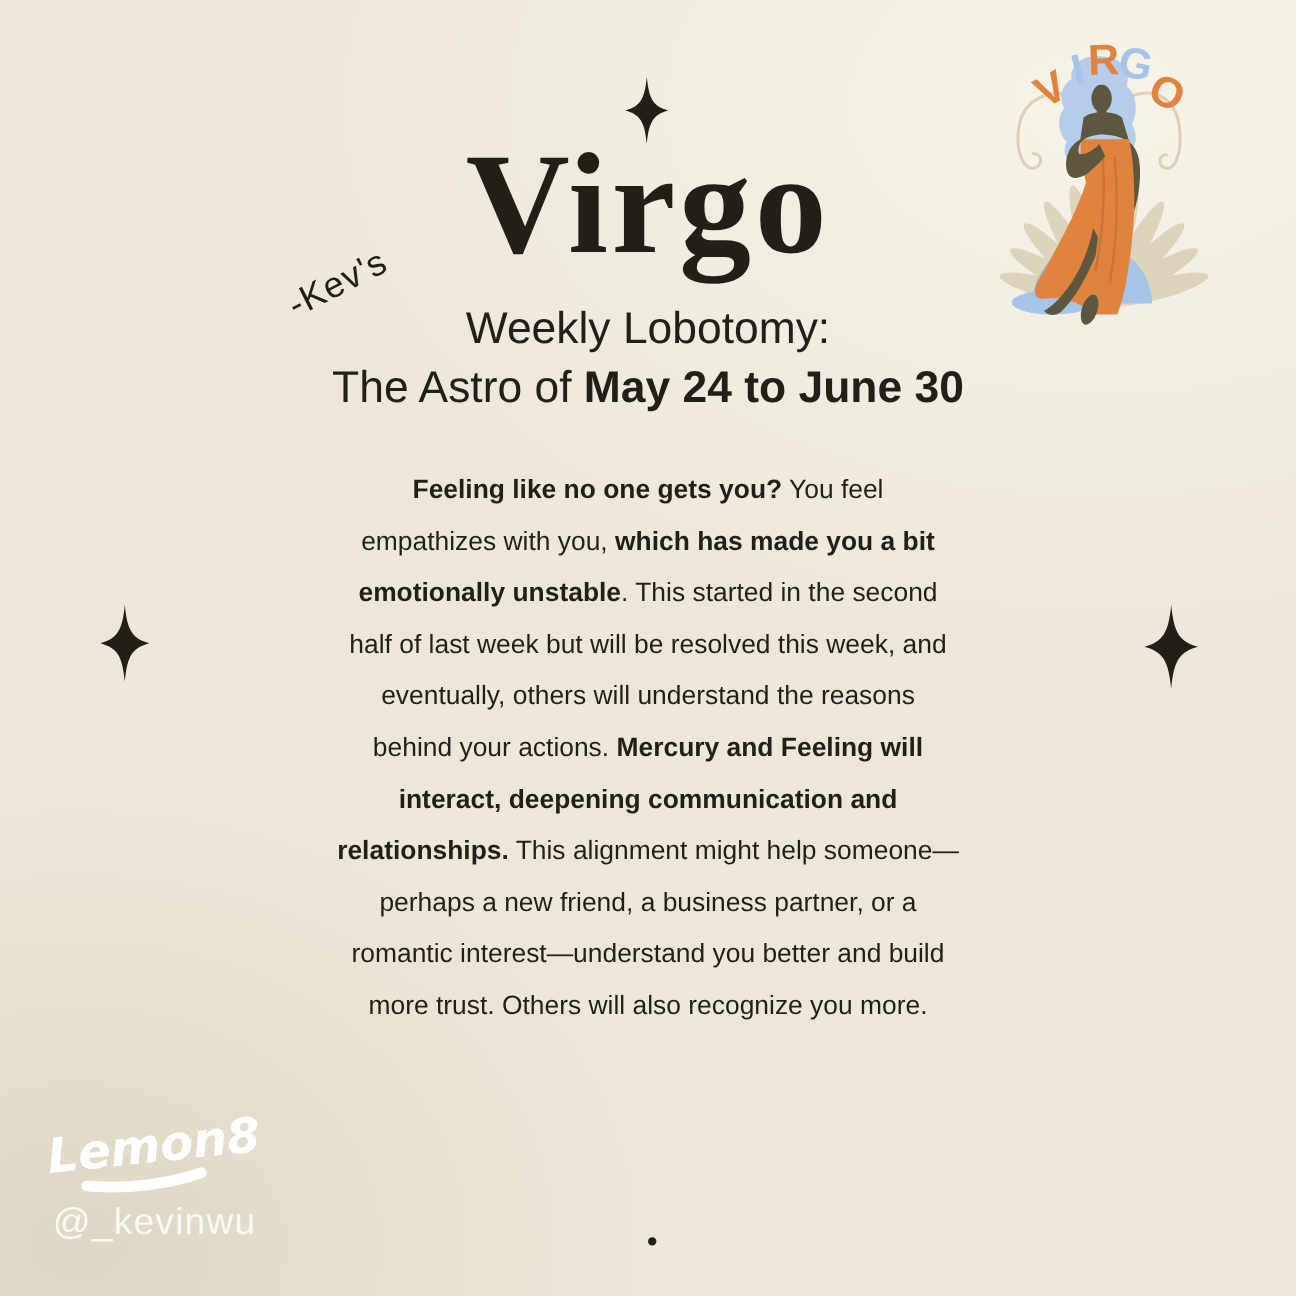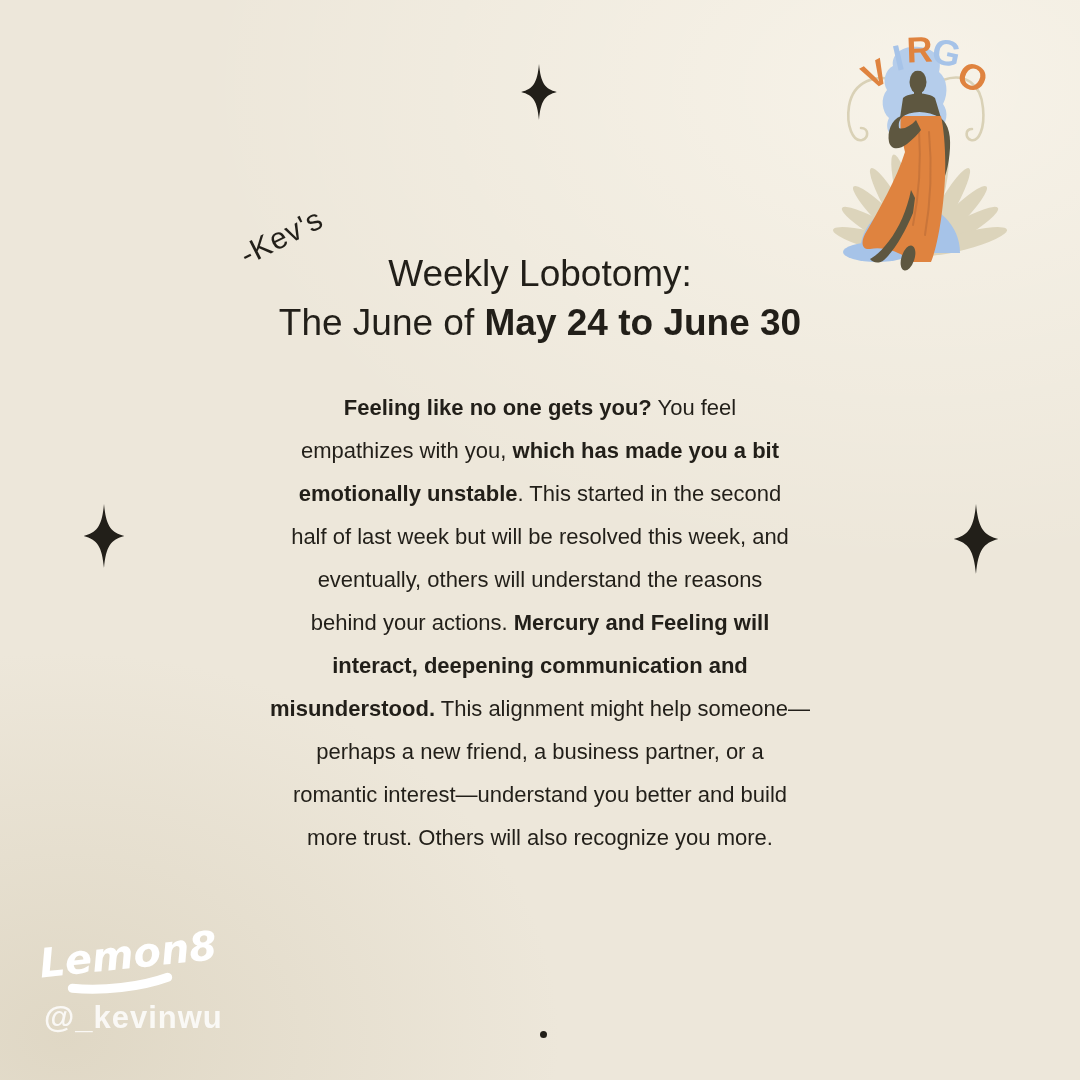--- a/index.html
+++ b/index.html
@@ -43,51 +43,52 @@
     left:0;top:962px;width:100%;text-align:center;
     font-family:"Liberation Serif",serif;font-weight:700;font-size:68px;letter-spacing:2px;
   }
   .brand-dot{left:540px;top:1031px;width:7px;height:7px;border-radius:50%;background:var(--ink);}
   .lemon8{left:36px;top:930px;transform:rotate(-6deg);}
   .lemon8 text{
     font-family:"DejaVu Sans",sans-serif;font-weight:700;font-style:italic;
     font-size:40px;fill:var(--white);
   }
   .lemon8 .underline{stroke:var(--white);stroke-width:9;fill:none;stroke-linecap:round;}
-  .handle{left:44px;top:1000px;font-size:31px;color:rgba(255,255,255,.82);letter-spacing:1px;font-weight:bold;}
+  .handle{left:44px;top:1000px;font-size:31px;color:rgba(255,255,255,.82);letter-spacing:1px;}
   
   .illustration{left:815px;top:20px;}
   .virgo-letter{
     font-family:"Liberation Sans",sans-serif;font-weight:700;font-size:36px;text-anchor:middle;
   }
   .swirl{stroke:var(--swirl);stroke-width:2.6;fill:none;stroke-linecap:round;}
   .dress-fold{stroke:#C9753A;stroke-width:2;fill:none;stroke-linecap:round;}
 </style>
 </head>
 <body>
 
 <div class="canvas">
 
   <svg class="abs sparkle-top" width="46" height="56" viewBox="-16 -22 32 44" aria-hidden="true">
     <path class="sparkle" d="M 0 -22 C 1.4 -7 4.5 -2.6 14 0 C 4.5 2.6 1.4 7 0 22 C -1.4 7 -4.5 2.6 -14 0 C -4.5 -2.6 -1.4 -7 0 -22 Z"></path>
   </svg>
 
+  <h1 class="abs page-title">Virgo</h1>
   <div class="abs byline">-Kev's</div>
   <div class="abs subtitle">Weekly Lobotomy:</div>
-  <div class="abs week-line"><span>The June of </span><span class="b">May 24 to June 30</span></div>
+  <div class="abs week-line"><span>The Astro of </span><span class="b">May 24 to June 30</span></div>
 
   <div class="abs body-copy">
       <div><span class="b">Feeling like no one gets you?</span><span> You feel</span></div>
       <div><span>empathizes with you, </span><span class="b">which has made you a bit</span></div>
       <div><span class="b">emotionally unstable</span><span>. This started in the second</span></div>
       <div><span>half of last week but will be resolved this week, and</span></div>
       <div><span>eventually, others will understand the reasons</span></div>
       <div><span>behind your actions. </span><span class="b">Mercury and Feeling will</span></div>
       <div><span class="b">interact, deepening communication and</span></div>
-      <div><span class="b">misunderstood.</span><span> This alignment might help someone—</span></div>
+      <div><span class="b">relationships.</span><span> This alignment might help someone—</span></div>
       <div><span>perhaps a new friend, a business partner, or a</span></div>
       <div><span>romantic interest—understand you better and build</span></div>
       <div><span>more trust. Others will also recognize you more.</span></div>
     </div>
 
   <svg class="abs sparkle-left" width="52" height="64" viewBox="-16 -22 32 44" aria-hidden="true">
     <path class="sparkle" d="M 0 -22 C 1.4 -7 4.5 -2.6 14 0 C 4.5 2.6 1.4 7 0 22 C -1.4 7 -4.5 2.6 -14 0 C -4.5 -2.6 -1.4 -7 0 -22 Z"></path>
   </svg>
   <svg class="abs sparkle-right" width="56" height="70" viewBox="-16 -22 32 44" aria-hidden="true">
     <path class="sparkle" d="M 0 -22 C 1.4 -7 4.5 -2.6 14 0 C 4.5 2.6 1.4 7 0 22 C -1.4 7 -4.5 2.6 -14 0 C -4.5 -2.6 -1.4 -7 0 -22 Z"></path>

